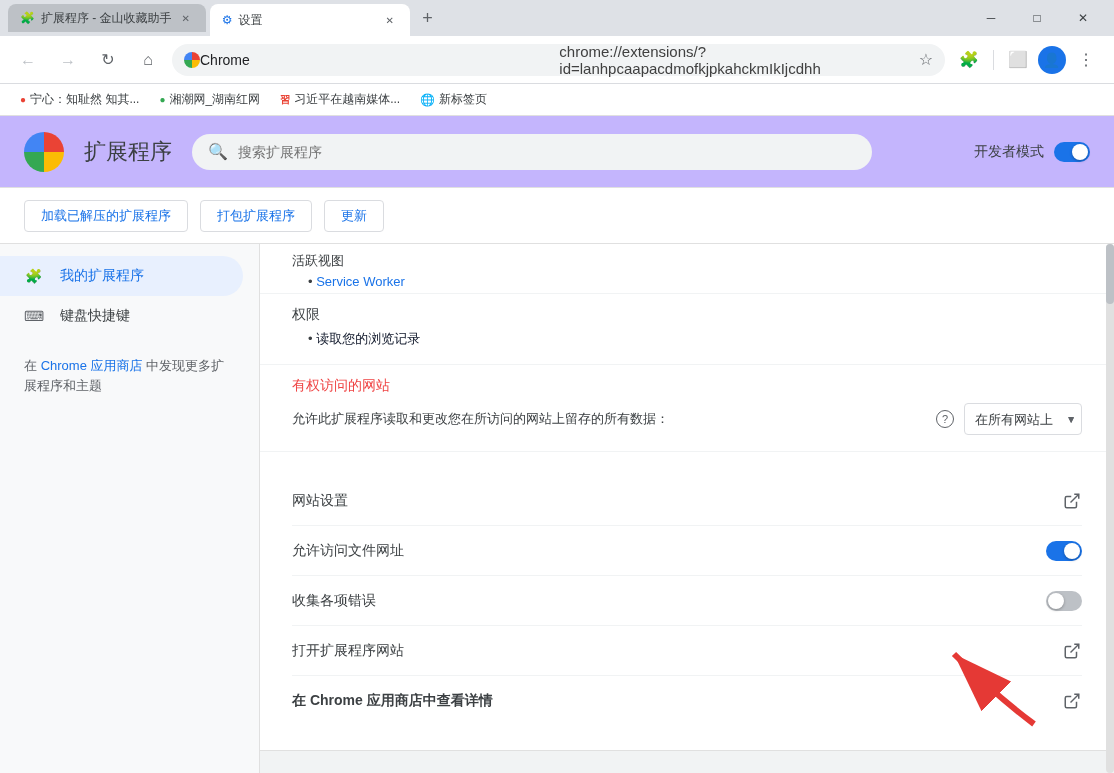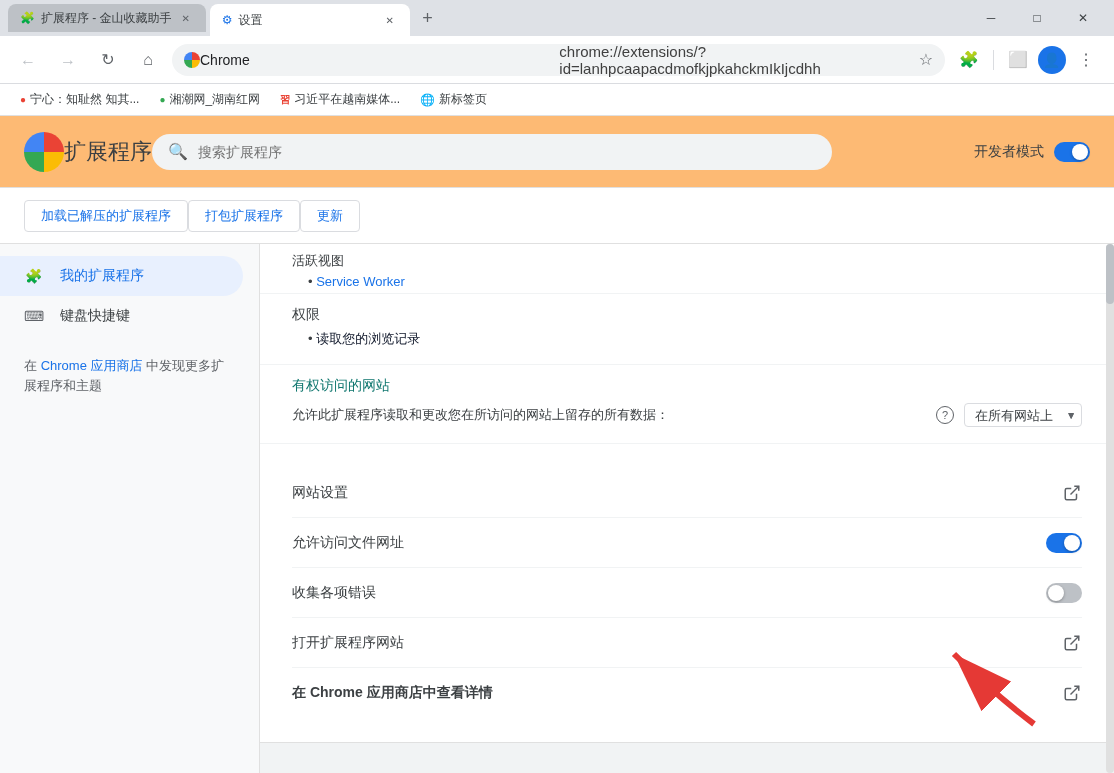--- a/index.html
+++ b/index.html
@@ -30,31 +30,31 @@
     .profile-btn { width: 28px; height: 28px; border-radius: 50%; background: #1a73e8; display: flex; align-items: center; justify-content: center; color: white; font-size: 14px; cursor: pointer; }
 
     
     .bookmarks-bar { height: 32px; background: #ffffff; display: flex; align-items: center; padding: 0 12px; gap: 4px; border-bottom: 1px solid #e0e0e0; }
     .bookmark-item { height: 22px; display: flex; align-items: center; padding: 0 8px; border-radius: 4px; cursor: pointer; font-size: 12px; color: #3c4043; gap: 4px; white-space: nowrap; }
 
     
     .main-content { flex: 1; display: flex; flex-direction: column; background: #f1f3f4; overflow: hidden; }
 
     
-    .ext-header { height: 72px; background: #fdba74; display: flex; align-items: center; padding: 0 24px; border-bottom: 1px solid #e0e0e0; }
+    .ext-header { height: 72px; background: #c4b5fd; display: flex; align-items: center; padding: 0 24px; gap: 20px; border-bottom: 1px solid #e0e0e0; }
     .ext-title { font-size: 22px; color: #3c4043; font-weight: 400; }
     .search-box { flex: 1; max-width: 680px; height: 36px; background: #f1f3f4; border-radius: 18px; display: flex; align-items: center; padding: 0 16px; gap: 10px; }
     .search-icon { color: #5f6368; font-size: 16px; }
     .search-input { border: none; background: transparent; outline: none; font-size: 14px; color: #3c4043; flex: 1; }
     .dev-mode { margin-left: auto; display: flex; align-items: center; gap: 10px; font-size: 14px; color: #3c4043; }
     .toggle-on { width: 36px; height: 20px; background: #1a73e8; border-radius: 10px; position: relative; cursor: pointer; }
     .toggle-on::after { content: ''; width: 16px; height: 16px; background: white; border-radius: 50%; position: absolute; right: 2px; top: 2px; box-shadow: 0 1px 3px rgba(0,0,0,0.3); }
 
     
-    .action-bar { height: 56px; background: #ffffff; display: flex; align-items: center; padding: 0 24px; gap: 0; border-bottom: 1px solid #e0e0e0; }
+    .action-bar { height: 56px; background: #ffffff; display: flex; align-items: center; padding: 0 24px; gap: 12px; border-bottom: 1px solid #e0e0e0; }
     .action-btn { height: 32px; border: 1px solid #dadce0; border-radius: 4px; background: white; padding: 0 16px; font-size: 13px; color: #1a73e8; cursor: pointer; display: flex; align-items: center; }
 
     
     .body-layout { flex: 1; display: flex; overflow: hidden; }
 
     
     .sidebar { width: 260px; background: #f8f9fa; padding: 12px 0; border-right: 1px solid #e0e0e0; overflow-y: auto; }
     .sidebar-item { height: 40px; display: flex; align-items: center; padding: 0 24px; gap: 16px; cursor: pointer; border-radius: 0 20px 20px 0; margin-right: 16px; font-size: 14px; color: #3c4043; }
     .sidebar-item.active { background: #e8f0fe; color: #1a73e8; font-weight: 500; }
     .sidebar-item-icon { width: 20px; height: 20px; display: flex; align-items: center; justify-content: center; color: #5f6368; }
@@ -69,21 +69,21 @@
     .detail-panel { background: #ffffff; padding: 24px 32px; border-bottom: 1px solid #e0e0e0; }
     .detail-row { display: flex; align-items: center; padding: 14px 0; border-bottom: 1px solid #f1f3f4; min-height: 50px; }
     .detail-row:last-child { border-bottom: none; font-weight: bold; }
     .detail-label { flex: 1; font-size: 14px; color: #3c4043; }
     .detail-control { display: flex; align-items: center; }
     .toggle-off { width: 36px; height: 20px; background: #bdc1c6; border-radius: 10px; position: relative; cursor: pointer; }
     .toggle-off::after { content: ''; width: 16px; height: 16px; background: white; border-radius: 50%; position: absolute; left: 2px; top: 2px; box-shadow: 0 1px 3px rgba(0,0,0,0.3); }
     .toggle-blue { width: 36px; height: 20px; background: #1a73e8; border-radius: 10px; position: relative; cursor: pointer; }
     .toggle-blue::after { content: ''; width: 16px; height: 16px; background: white; border-radius: 50%; position: absolute; right: 2px; top: 2px; box-shadow: 0 1px 3px rgba(0,0,0,0.3); }
     .external-link-icon { width: 20px; height: 20px; color: #5f6368; cursor: pointer; display: flex; align-items: center; justify-content: center; }
-    .access-dropdown { height: 24px; border: 1px solid #dadce0; border-radius: 4px; padding: 0 28px 0 10px; font-size: 13px; color: #3c4043; background: white; cursor: pointer; appearance: none; -webkit-appearance: none; position: relative; }
+    .access-dropdown { height: 32px; border: 1px solid #dadce0; border-radius: 4px; padding: 0 28px 0 10px; font-size: 13px; color: #3c4043; background: white; cursor: pointer; appearance: none; -webkit-appearance: none; position: relative; }
     .dropdown-wrapper { position: relative; display: flex; align-items: center; }
     .dropdown-wrapper::after { content: '▾'; position: absolute; right: 8px; color: #5f6368; pointer-events: none; font-size: 12px; }
 
     
     .help-icon { width: 18px; height: 18px; border: 1px solid #5f6368; border-radius: 50%; display: flex; align-items: center; justify-content: center; font-size: 11px; color: #5f6368; cursor: pointer; flex-shrink: 0; }
 
     
     .content-area::-webkit-scrollbar { width: 8px; }
     .content-area::-webkit-scrollbar-track { background: #f1f3f4; }
     .content-area::-webkit-scrollbar-thumb { background: #bdc1c6; border-radius: 4px; }
@@ -209,21 +209,21 @@
 
         <div style="background:white;padding:12px 32px 16px;border-bottom:1px solid #f1f3f4;">
           <div style="font-size:14px;color:#3c4043;font-weight:500;margin-bottom:6px;">权限</div>
           <div style="padding-left:16px;">
             <span style="color:#3c4043;font-size:13px;">• </span>
             <span style="font-size:13px;color:#0f172a;">读取您的浏览记录</span>
           </div>
         </div>
 
         <div style="background:white;padding:12px 32px 16px;border-bottom:1px solid #f1f3f4;">
-          <div style="font-size:14px;color:#0f766e;font-weight:500;margin-bottom:8px;">有权访问的网站</div>
+          <div style="font-size:14px;color:#ef4444;font-weight:500;margin-bottom:8px;">有权访问的网站</div>
           <div style="display:flex;align-items:center;gap:10px;">
             <span style="font-size:13px;color:#3c4043;flex:1;">允许此扩展程序读取和更改您在所访问的网站上留存的所有数据：</span>
             <div class="help-icon">?</div>
             <div class="dropdown-wrapper">
               <select class="access-dropdown">
                 <option>在所有网站上</option>
                 <option>在特定网站上</option>
                 <option>不可访问</option>
               </select>
               <span style="position:absolute;right:8px;pointer-events:none;font-size:11px;color:#5f6368;">▾</span>

